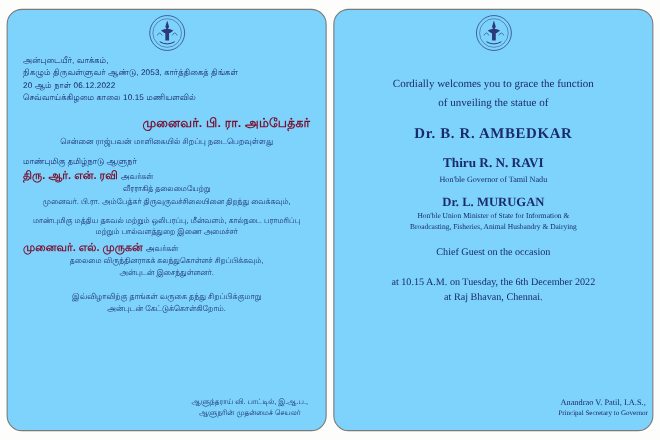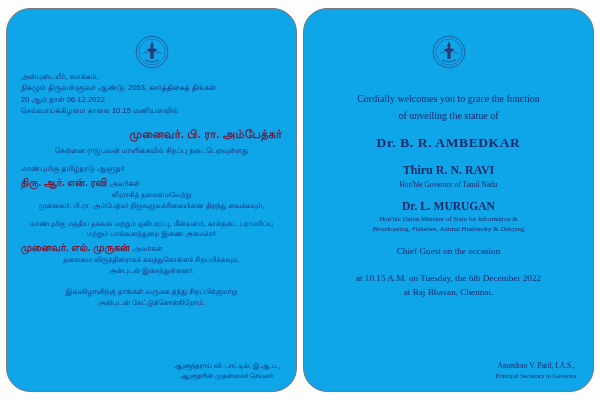--- a/index.html
+++ b/index.html
@@ -20,24 +20,24 @@
     background: #fdfdfb;
     display: flex;
     box-sizing: border-box;
     padding: 8px 6px;
     gap: 6px;
   }
   .card {
     position: relative;
     flex: 1 1 50%;
     border: 1px solid #7a7a7a;
-    border-radius: 24px;
-    background: #0ea5e9;
+    border-radius: 14px;
+    background: #7dd3fc;
     box-sizing: border-box;
-    padding: 26px 14px 8px 14px;
+    padding: 4px 14px 8px 14px;
     overflow: hidden;
   }
   .emblem {
     width: 34px;
     height: 34px;
     margin: 0 auto;
     display: block;
   }
   .emblem-wrap {
     text-align: center;
@@ -169,21 +169,21 @@
     color: #1b2a6b;
   }
   .en-when {
     margin-top: 11px;
     font-size: 9.2px;
     line-height: 1.6;
     color: #1b2a6b;
   }
   .en-sign {
     position: absolute;
-    right: 16px;
+    right: 4px;
     bottom: 10px;
     text-align: center;
     font-size: 7px;
     line-height: 1.5;
     color: #1b2a6b;
   }
   .en-sign .nm {
     font-size: 7.6px;
   }
   .en-sign .ttl {

